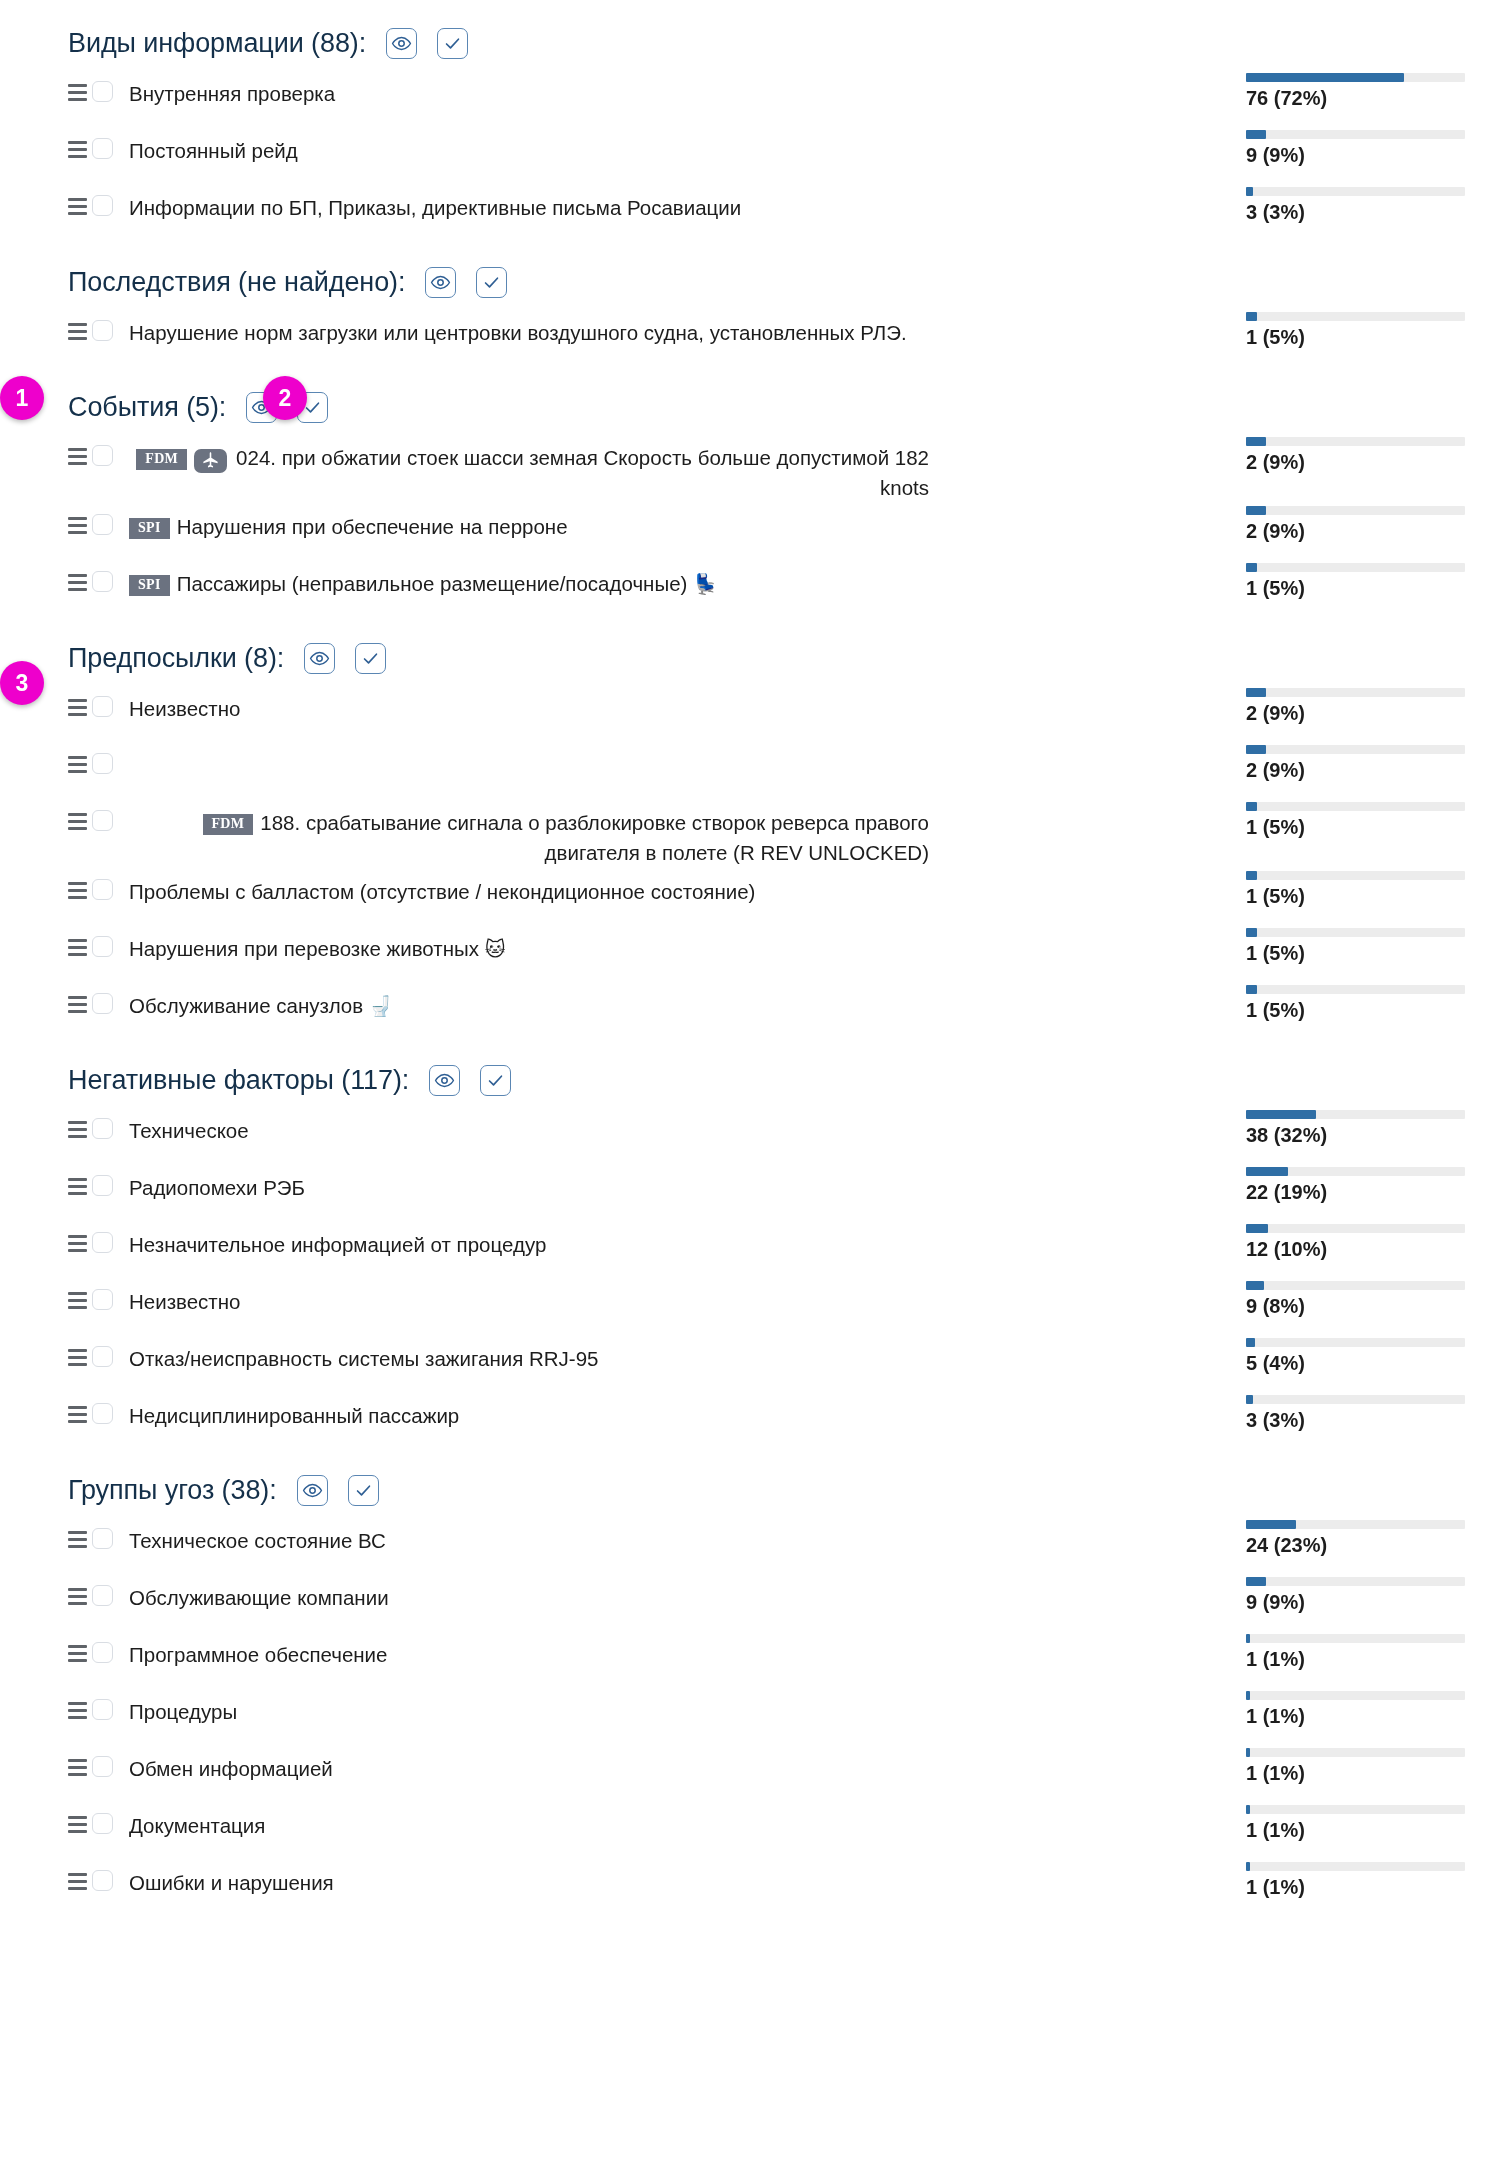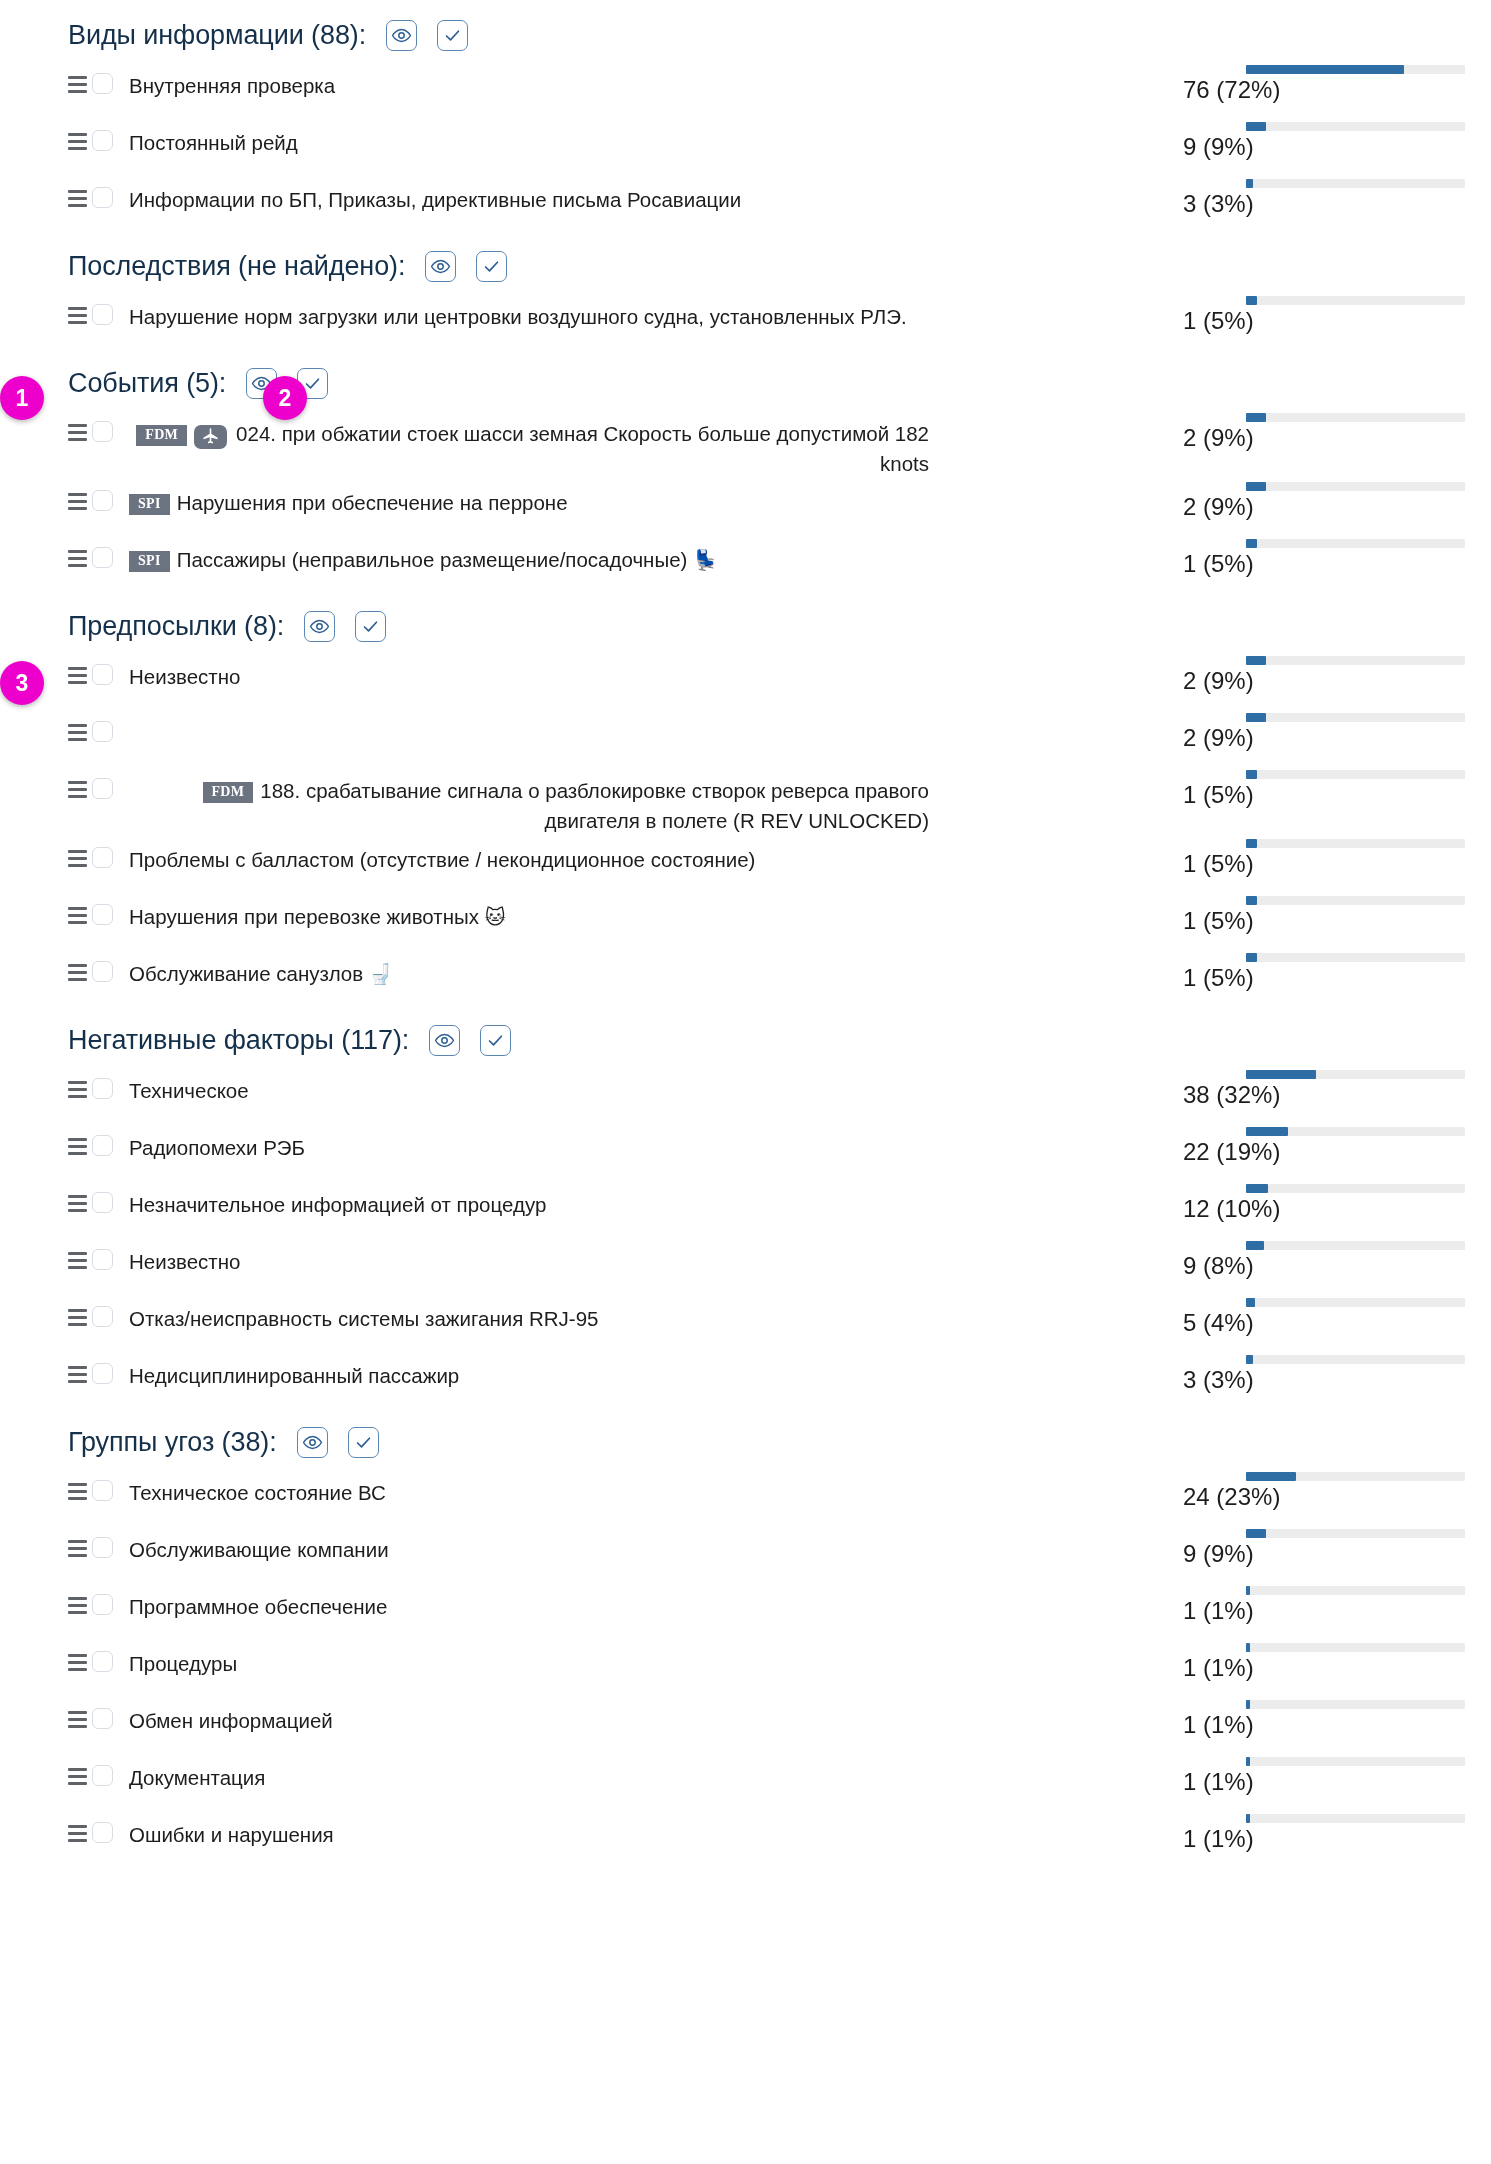--- a/index.html
+++ b/index.html
@@ -29,21 +29,21 @@
   
   .section {
     position: relative;
   }
   .sec-head {
     display: flex;
     align-items: center;
     gap: 20px;
     padding-left: 68px;
     height: 46px;
-    margin-top: 10px;
+    margin-top: 18px;
   }
   .sec-title {
     font-size: 27px;
     font-weight: 400;
     color: #14304a;
     letter-spacing: -0.1px;
     white-space: nowrap;
   }
   .icon-btn {
     width: 31px;
@@ -171,25 +171,27 @@
     margin-left: 63px;
     border-radius: 1px;
   }
   .bar-fill {
     position: absolute;
     left: 0; top: 0; bottom: 0;
     background: #2f6ea5;
     border-radius: 1px;
   }
   .bar-text {
+    margin-left: 63px;
     margin-top: 4px;
-    font-size: 24px;
+    font-size: 20px;
     color: #1d1d1d;
     line-height: 24px;
     white-space: nowrap;
+    font-weight: bold;
   }
 
   
   .marker {
     position: absolute;
     width: 44px;
     height: 44px;
     border-radius: 50%;
     background: #ee00cc;
     color: #ffffff;

